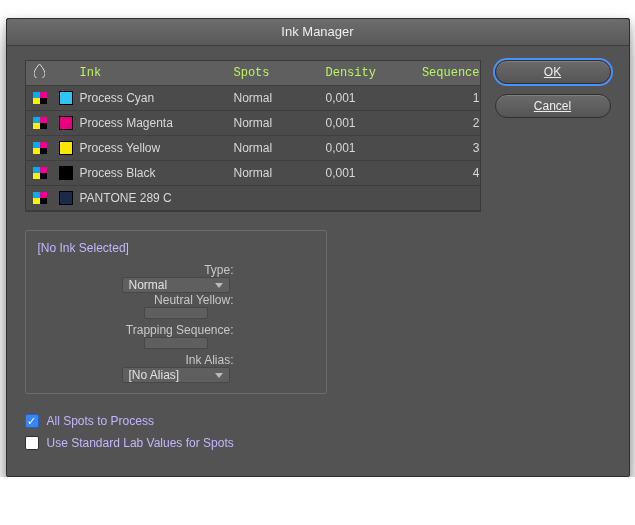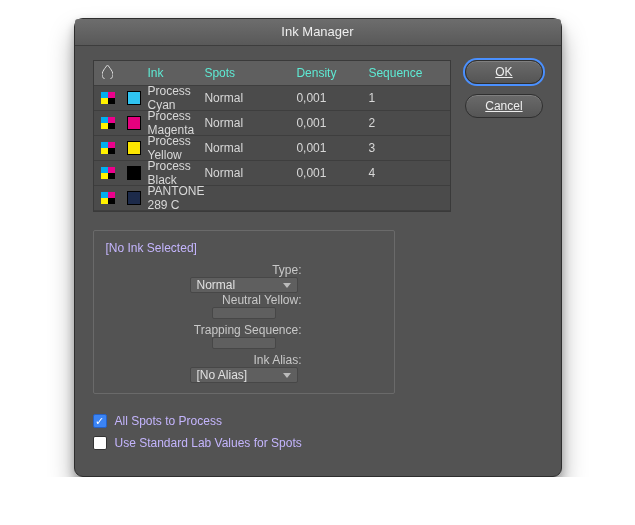--- a/index.html
+++ b/index.html
@@ -6,24 +6,24 @@
   body {
     background: #fff;
     font-family: "Helvetica Neue", Arial, sans-serif;
     font-size: 12px;
     color: #d8d8d8;
     display: flex;
     justify-content: center;
     padding-top: 18px;
   }
   .dialog {
-    width: 488px;
+    width: 624px;
     background: #535353;
     border: 1px solid #2e2e2e;
-    border-radius: 9px;
+    border-radius: 2px;
     box-shadow: 0 15px 25px rgba(0,0,0,0.35), 0 4px 8px rgba(0,0,0,0.25);
   }
   .titlebar {
     background: linear-gradient(#6d6d6d,#595959);
     border-bottom: 1px solid #3d3d3d;
     text-align: center;
     padding: 5px 0 6px;
     font-size: 13px;
     color: #eee;
     border-radius: 3px 3px 0 0;
@@ -41,29 +41,30 @@
   }
   .thead, .trow {
     display: flex;
     align-items: center;
     height: 25px;
     border-bottom: 1px solid #3e3e3e;
   }
   .thead {
     background: #5f5f5f;
     font-weight: 500;
-    color: #5eead4;
+    color: #bef264;
+    font-family: Liberation Mono, monospace;
   }
   .hdr-icon { width: 28px; text-align: center; }
   .c-icon { width: 28px; display:flex; justify-content:center; }
   .c-swatch { width: 24px; display:flex; justify-content:center; }
   .c-ink { flex: 1; padding-left: 2px; }
   .c-type { width: 92px; }
   .c-dens { width: 72px; text-align:left; }
-  .c-seq  { width: 82px; text-align:left; }
+  .c-seq  { width: 82px; text-align:right; }
 
   .cmyk-icon {
     width: 14px; height: 12px; position: relative; display:inline-block;
   }
   .cmyk-icon span { position:absolute; width:7px; height:6px; }
   .cmyk-icon .c1{ background:#00AEEF; left:0; top:0; }
   .cmyk-icon .c2{ background:#EC008C; left:7px; top:0; }
   .cmyk-icon .c3{ background:#FFF200; left:0; top:6px; }
   .cmyk-icon .c4{ background:#000;    left:7px; top:6px; }
 

